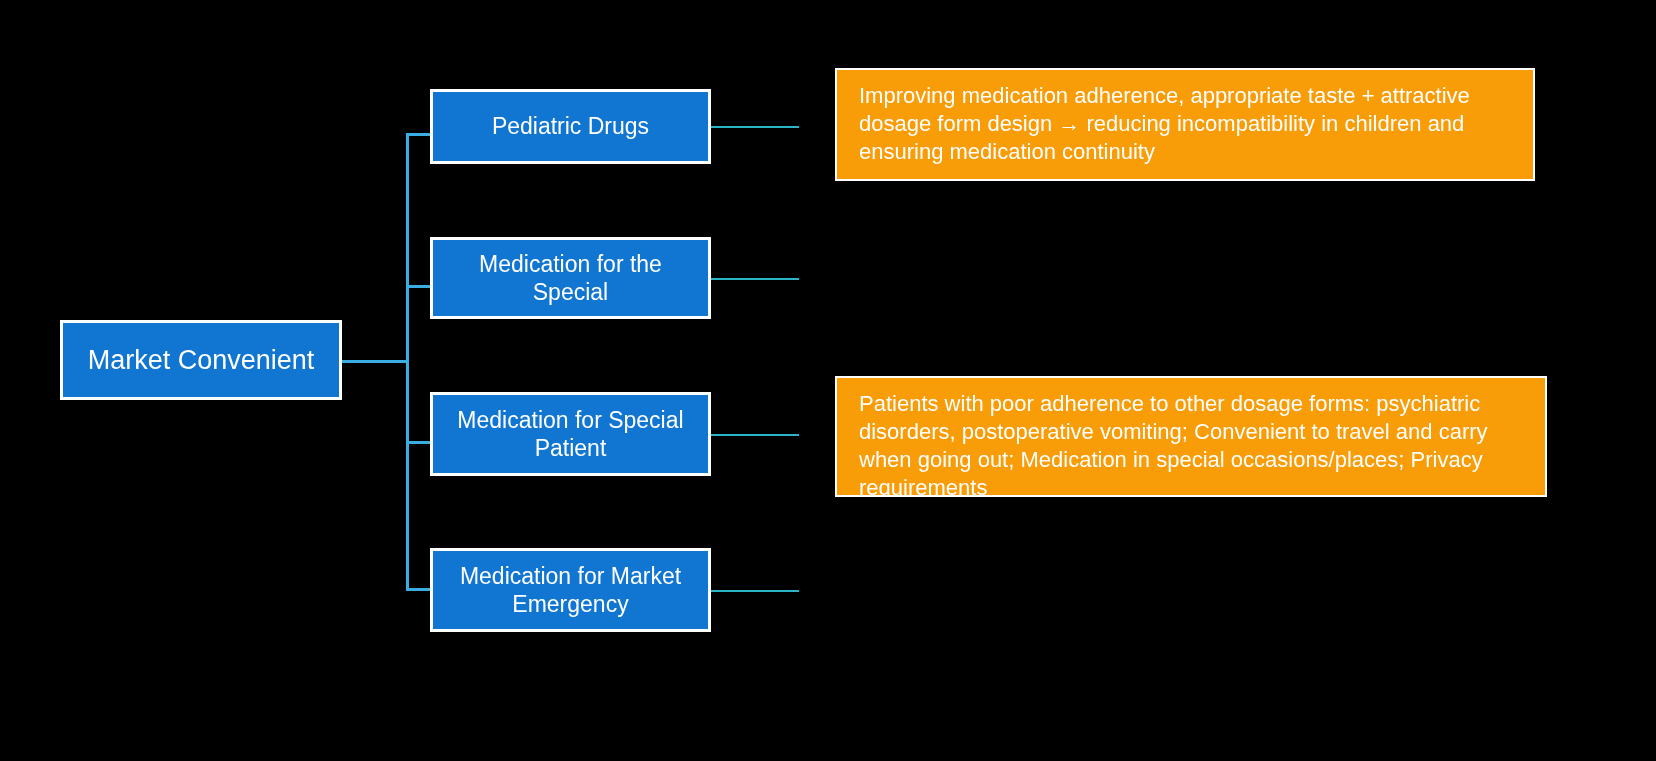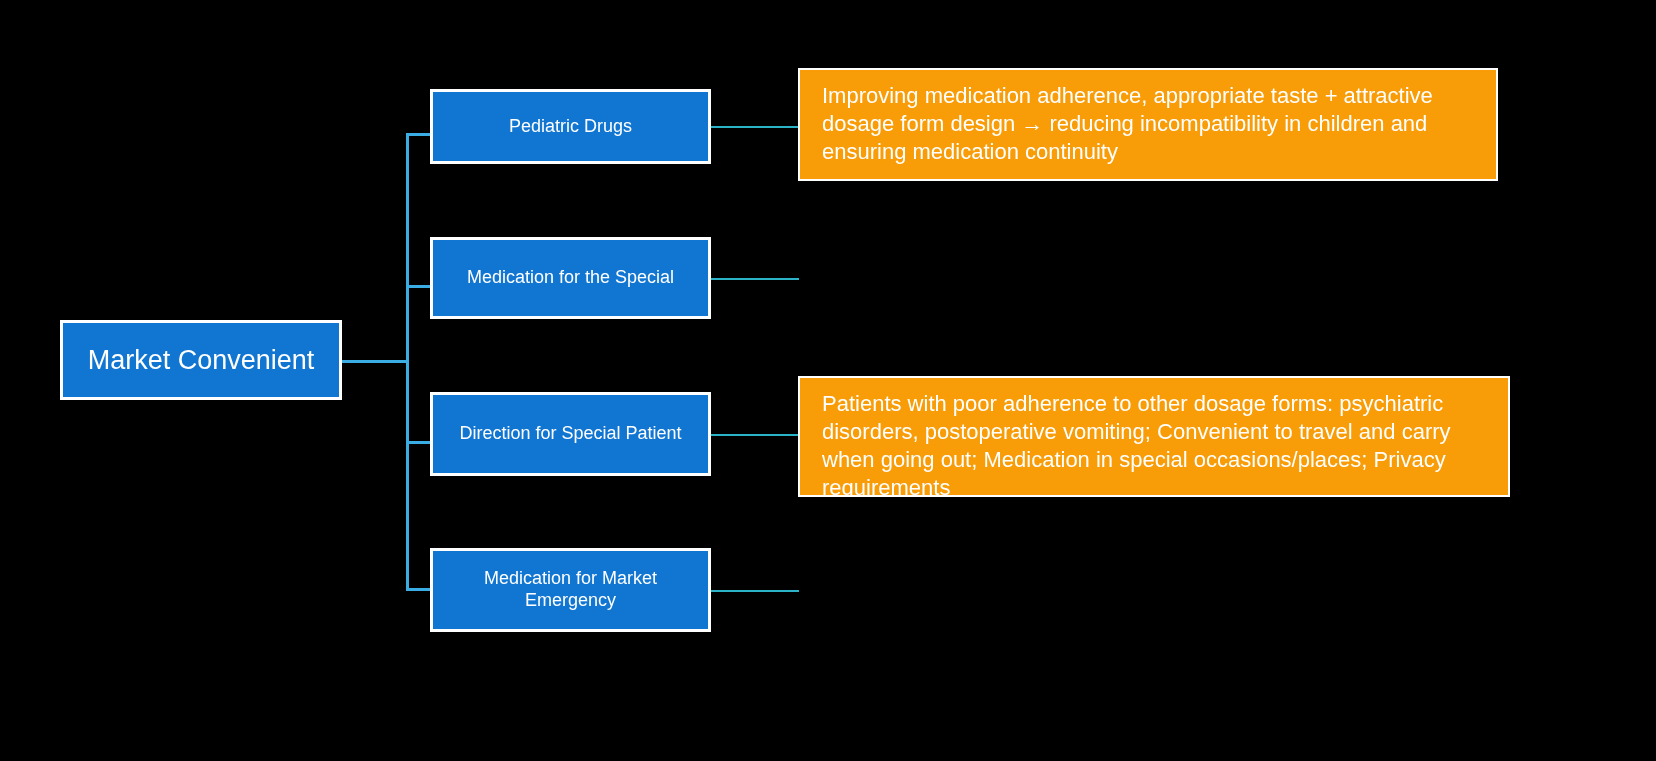--- a/index.html
+++ b/index.html
@@ -34,37 +34,38 @@
   .node-root {
     background: #1175d2;
     border: 3px solid #ffffff;
     font-size: 27px;
     font-weight: 400;
   }
 
   .node-branch {
     background: #1175d2;
     border: 3px solid #ffffff;
-    font-size: 18px;
+    font-size: 23px;
     font-weight: 400;
     padding: 0 10px;
   }
 
   .node-detail {
     background: #f89c07;
     border: 2px solid #ffffff;
     font-size: 22px;
     font-weight: 400;
     color: #ffffff;
     text-align: left;
     justify-content: flex-start;
     align-items: flex-start;
     padding: 12px 16px 0 22px;
     line-height: 1.28;
     overflow: hidden;
+    margin-left: 37px;
   }
   .node-detail .detail-text {
     display: block;
     width: 100%;
   }
 
   
   .conn {
     position: absolute;
     background: #3aaee4;
@@ -106,21 +107,21 @@
 
   <div class="node node-branch" style="left:430px; top:89px; width:281px; height:75px;">
     <span>Pediatric Drugs</span>
   </div>
 
   <div class="node node-branch" style="left:430px; top:237px; width:281px; height:82px;">
     <span>Medication for the Special</span>
   </div>
 
   <div class="node node-branch" style="left:430px; top:392px; width:281px; height:84px;">
-    <span>Direction for Special Patient</span>
+    <span>Medication for Special Patient</span>
   </div>
 
   <div class="node node-branch" style="left:430px; top:548px; width:281px; height:84px;">
     <span>Medication for Market Emergency</span>
   </div>
 
   <div class="node node-detail" style="left:798px; top:68px; width:700px; height:113px;">
     <span class="detail-text">Improving medication adherence, appropriate taste + attractive dosage form design → reducing incompatibility in children and ensuring medication continuity</span>
   </div>
 

